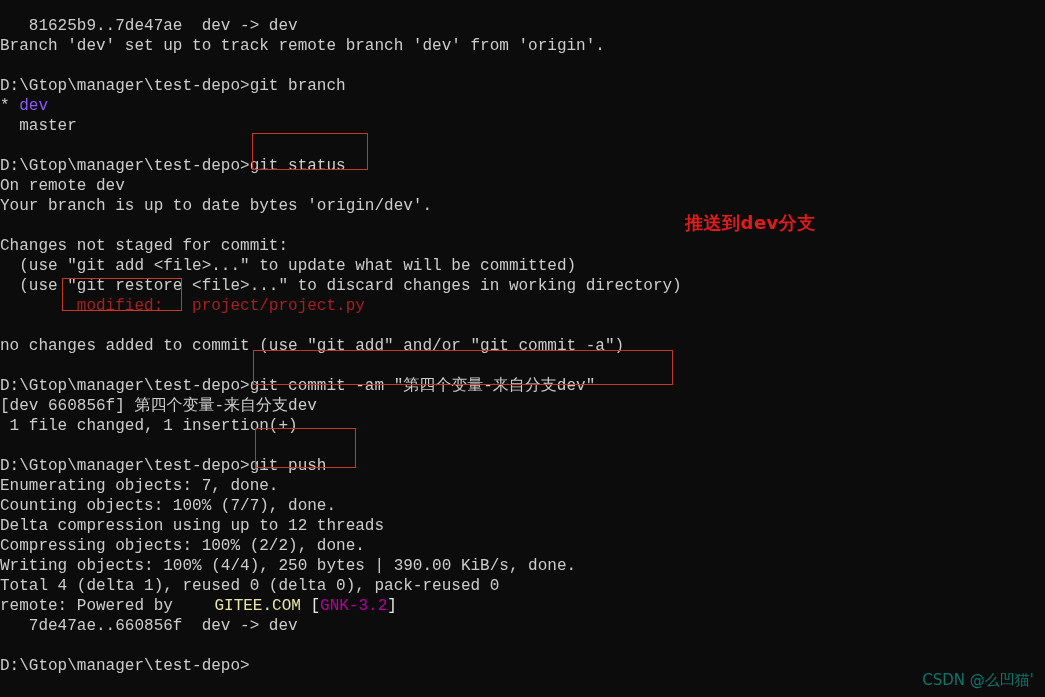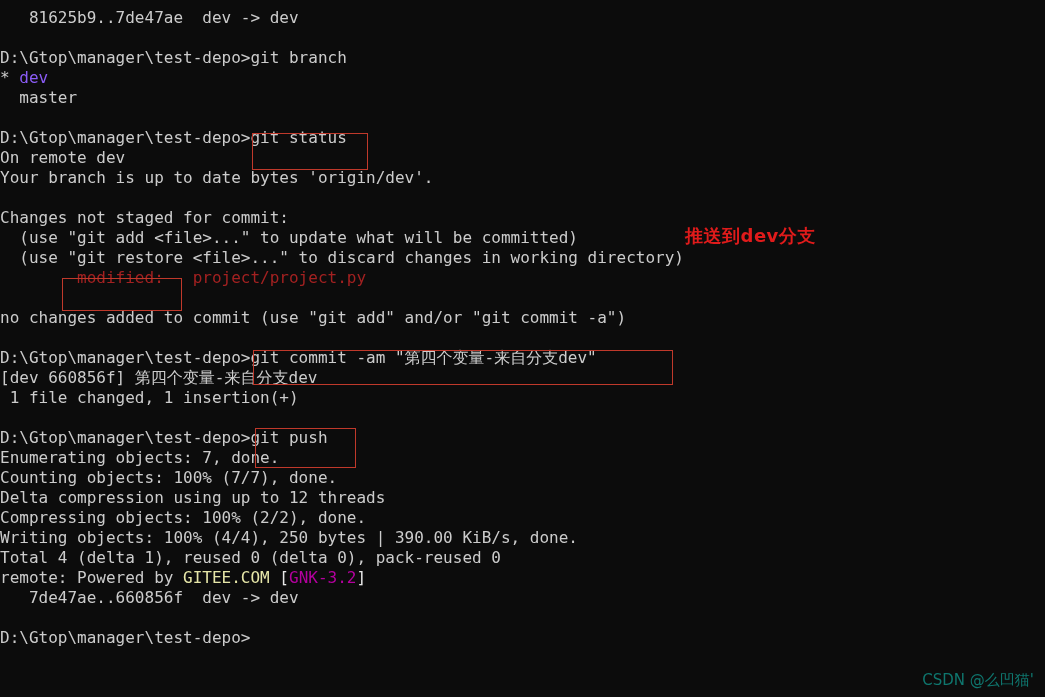--- a/index.html
+++ b/index.html
@@ -15,56 +15,57 @@
     overflow: hidden;
     font-family: "DejaVu Sans Mono", "Liberation Mono", monospace;
     font-size: 16px;
     line-height: 20px;
     color: #cccccc;
     -webkit-font-smoothing: antialiased;
   }
   .term-lines {
     position: absolute;
     left: 0;
-    top: 8px;
+    top: 16px;
     width: 1045px;
+    font-family: Liberation Mono, monospace;
   }
   .line {
     height: 20px;
     line-height: 20px;
     white-space: pre;
     letter-spacing: 0px;
     font-size: 16px;
   }
   .seg { white-space: pre; }
   .c-default { color: #cccccc; }
   .c-green   { color: #8b5cf6; }
   .c-red     { color: #a32121; }
-  .c-yellow  { color: #e6e6a8; }
+  .c-yellow  { color: #e6e6a8; margin-left: 32px; }
   .c-magenta { color: #b4009e; }
   .c-white   { color: #e8e8e8; }
 
   
   .box {
     position: absolute;
     border: 1.5px solid #c0392b;
     box-sizing: border-box;
     pointer-events: auto;
     background: transparent;
   }
   #box-status  { left: 252px; top: 133px; width: 116px; height: 37px; }
   #box-modified{ left: 62px;  top: 278px; width: 120px; height: 33px; }
   #box-commit  { left: 253px; top: 350px; width: 420px; height: 35px; }
   #box-push    { left: 255px; top: 428px; width: 101px; height: 40px; }
 
   
   #annotation {
     position: absolute;
     left: 685px;
-    top: 226px;
+    top: 213px;
     color: #e01b1b;
     font-family: "DejaVu Sans", "Liberation Sans", sans-serif;
     font-size: 18px;
     font-weight: bold;
     letter-spacing: 0.5px;
     white-space: nowrap;
   }
   
   #watermark {
     position: absolute;
@@ -76,20 +77,21 @@
     white-space: nowrap;
   }
 </style>
 </head>
 <body>
 
 <div id="console">
 
   <div class="term-lines">
       <div class="line"><span class="seg c-default">   81625b9..7de47ae  dev -&gt; dev</span></div>
+      <div class="line"><span class="seg c-default">Branch 'dev' set up to track remote branch 'dev' from 'origin'.</span></div>
       <div class="line"><span class="seg c-default"></span></div>
       <div class="line"><span class="seg c-default">D:\Gtop\manager\test-depo&gt;git branch</span></div>
       <div class="line"><span class="seg c-default">* </span><span class="seg c-green">dev</span></div>
       <div class="line"><span class="seg c-default">  master</span></div>
       <div class="line"><span class="seg c-default"></span></div>
       <div class="line"><span class="seg c-default">D:\Gtop\manager\test-depo&gt;git status</span></div>
       <div class="line"><span class="seg c-default">On remote dev</span></div>
       <div class="line"><span class="seg c-default">Your branch is up to date bytes 'origin/dev'.</span></div>
       <div class="line"><span class="seg c-default"></span></div>
       <div class="line"><span class="seg c-default">Changes not staged for commit:</span></div>

